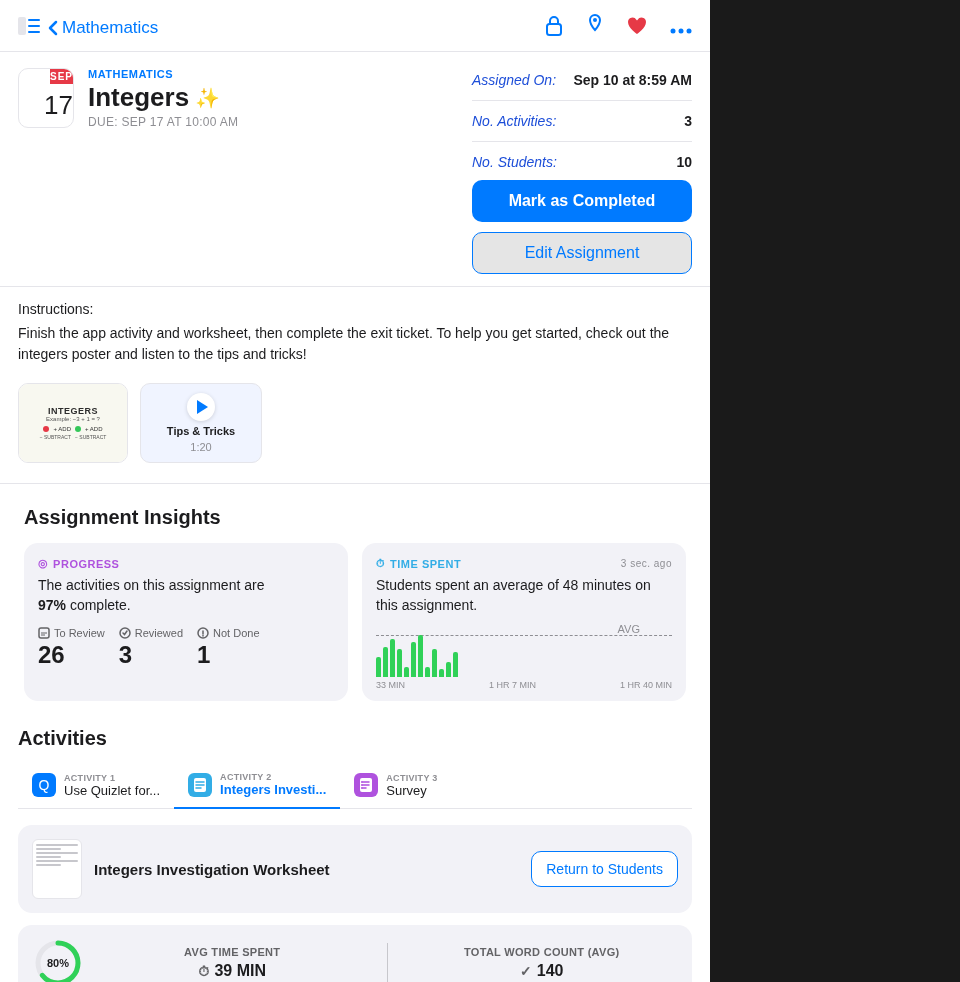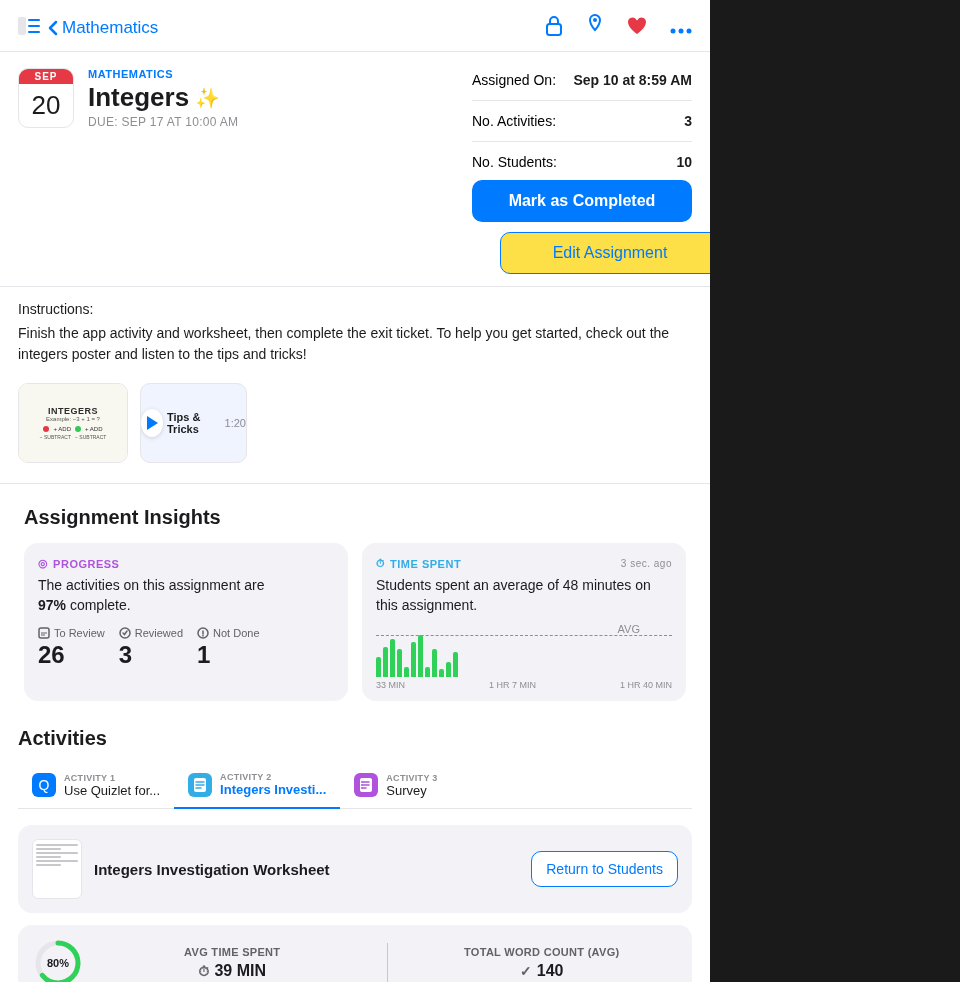--- a/index.html
+++ b/index.html
@@ -69,20 +69,21 @@
     }
     .calendar-badge {
       min-width: 56px;
       width: 56px;
       height: 60px;
       border-radius: 10px;
       border: 1px solid #e5e5ea;
       overflow: hidden;
       display: flex;
       flex-direction: column;
+      align-items: flex-end;
     }
     .cal-month {
       background: #e63946;
       color: #fff;
       text-align: center;
       font-size: 10px;
       font-weight: 700;
       letter-spacing: 1px;
       padding: 2px 0;
       text-transform: uppercase;
@@ -128,47 +129,46 @@
       flex-direction: column;
       gap: 10px;
       padding-top: 4px;
     }
     .meta-row {
       display: flex;
       justify-content: space-between;
       align-items: center;
       font-size: 14px;
     }
-    .meta-label { color: #000000; }
+    .meta-label { color: #1d4ed8; font-style: italic; }
     .meta-value { font-weight: 600; color: #1c1c1e; }
     .meta-divider { border: none; border-top: 1px solid #e5e5ea; margin: 2px 0; }
     .btn-mark-completed {
       background: #007AFF;
       color: #fff;
       border: none;
       border-radius: 10px;
       padding: 12px 0;
       font-size: 16px;
       font-weight: 600;
       width: 100%;
       cursor: pointer;
       text-align: center;
     }
     .btn-edit-assignment {
-      background: #fde047;
+      background: #e5e5e5;
       color: #007AFF;
       border: 1.5px solid #007AFF;
       border-radius: 10px;
       padding: 11px 0;
       font-size: 16px;
       font-weight: 500;
       width: 100%;
       cursor: pointer;
       text-align: center;
-      margin-left: 28px;
     }
 
     
     .instructions-section {
       padding: 14px 18px 10px;
     }
     .instructions-label {
       font-size: 14px;
       color: #1c1c1e;
       margin-bottom: 6px;
@@ -212,28 +212,28 @@
       letter-spacing: 0.5px;
     }
     .integers-subtitle {
       font-size: 6px;
       color: #555;
       margin-bottom: 2px;
     }
     .dot-red { width: 6px; height: 6px; border-radius: 50%; background: #e63946; }
     .dot-green { width: 6px; height: 6px; border-radius: 50%; background: #34c759; }
     .tips-card {
-      width: 107px;
+      width: 122px;
       height: 80px;
       border-radius: 10px;
       border: 1px solid #e5e5ea;
       overflow: hidden;
       background: #f0f4ff;
       display: flex;
-      flex-direction: row;
+      flex-direction: column;
       align-items: center;
       justify-content: center;
       gap: 4px;
     }
     .play-btn {
       width: 28px;
       height: 28px;
       background: #fff;
       border-radius: 50%;
       display: flex;
@@ -595,21 +595,21 @@
           </svg>
         </span>
       </div>
     </div>
 
     <div class="header-section">
 
       <div style="display:flex;gap:14px;align-items:flex-start;flex:1;">
         <div class="calendar-badge">
           <div class="cal-month">SEP</div>
-          <div class="cal-day">20</div>
+          <div class="cal-day">17</div>
         </div>
         <div class="header-info">
           <div class="subject-label">MATHEMATICS</div>
           <div class="assignment-title">
             <span>Integers</span>
             <span class="sparkle">✨</span>
           </div>
           <div class="due-date">DUE: SEP 17 AT 10:00 AM</div>
         </div>
       </div>

